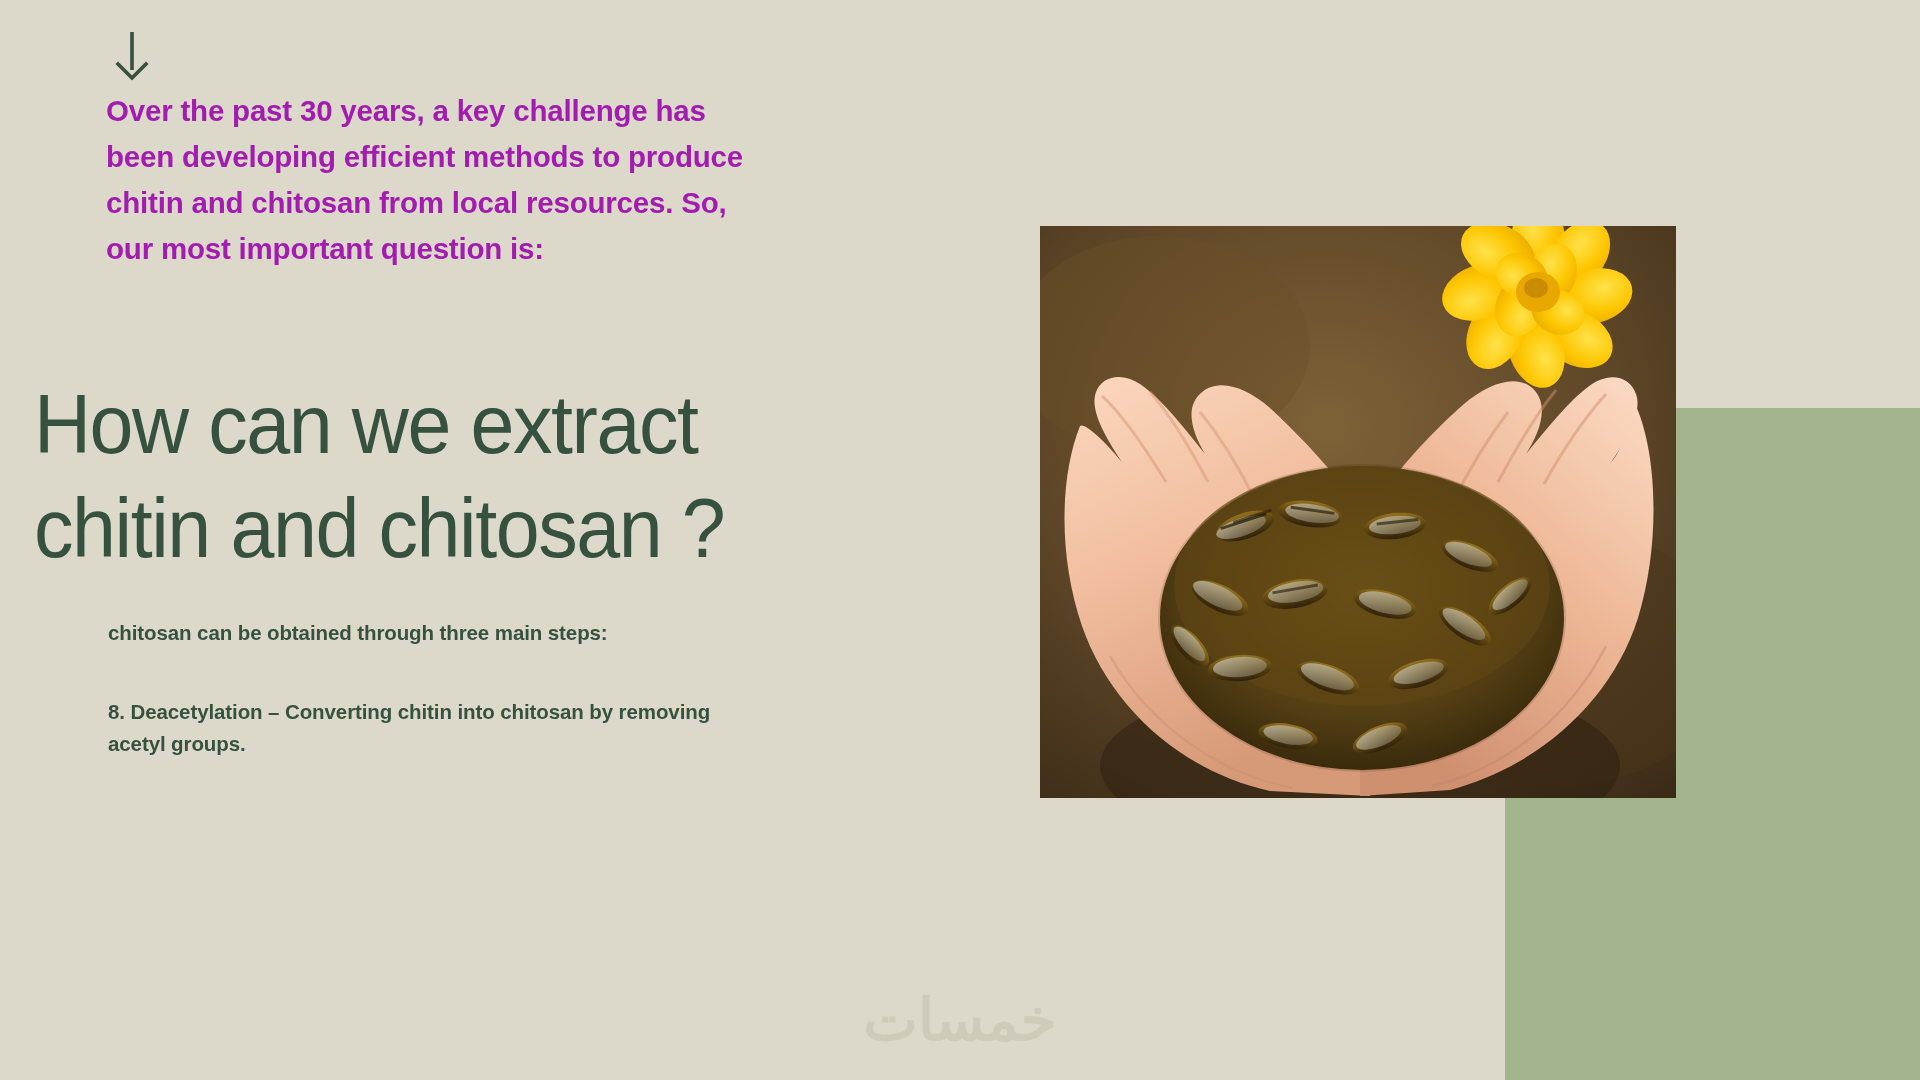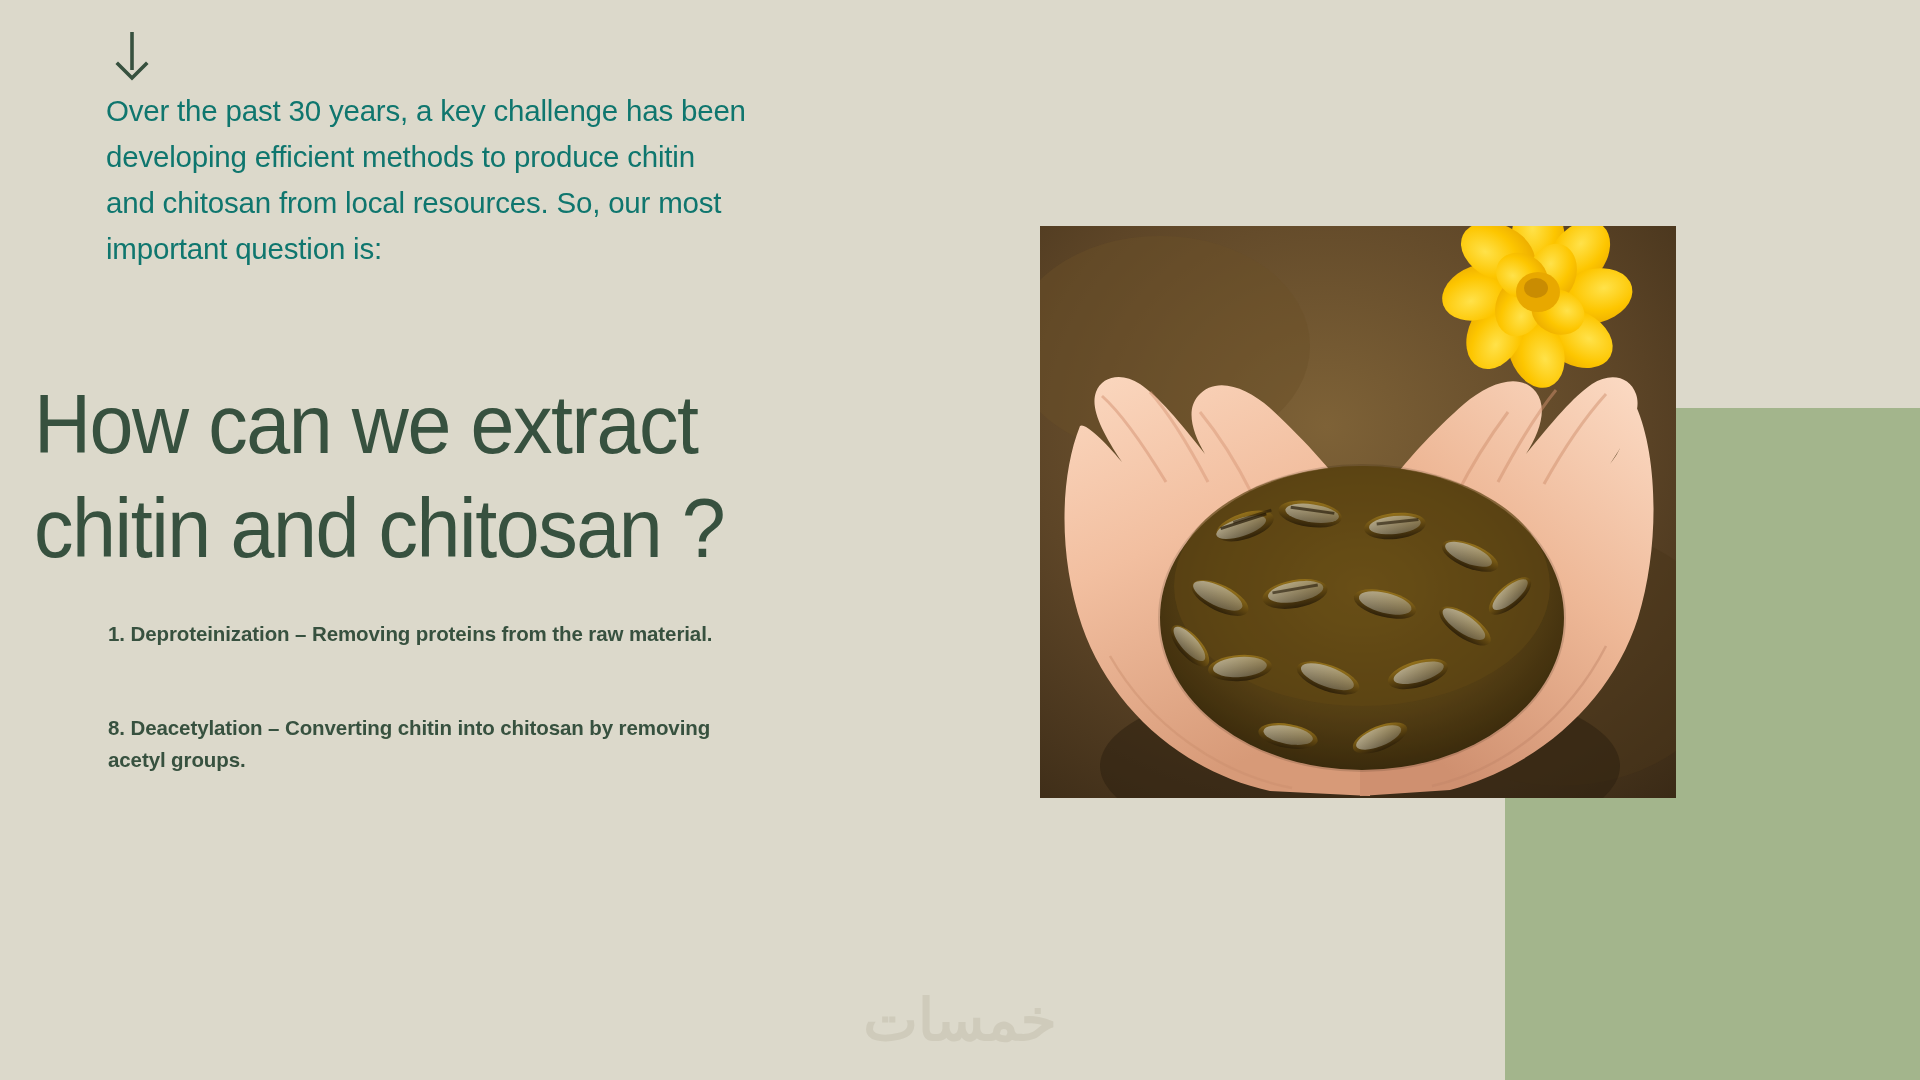--- a/index.html
+++ b/index.html
@@ -46,24 +46,24 @@
     left:108px; top:30px;
     width:48px; height:52px;
     color:#37513f;
   }
 
   .intro {
     position:absolute;
     left:106px; top:88px;
     width:640px;
     font-size:29.5px;
-    font-weight:400;
+    font-weight:700;
     line-height:46px;
     letter-spacing:-0.2px;
-    color:#0f766e;
+    color:#a21caf;
   }
 
   .headline {
     position:absolute;
     left:34px; top:372px;
     width:900px;
     font-size:84px;
     font-weight:300;
     line-height:104px;
     letter-spacing:-1.5px;
@@ -281,20 +281,20 @@
         <path d="M10 34 L24 48 L38 34" stroke="#37513f" stroke-width="3.6" fill="none" stroke-linecap="square" stroke-linejoin="miter"></path>
       </svg>
     </div>
 
     <p class="intro">Over the past 30 years, a key challenge has been developing efficient methods to produce chitin and chitosan from local resources. So, our most important question is:</p>
 
     <h1 class="headline">How  can we extract
 chitin and chitosan ?</h1>
 
     <div class="steps">
-      <p class="step-item">1. Deproteinization – Removing proteins from the raw material.</p>
+      <p class="step-lead">chitosan can be obtained through three main steps:</p>
       <p class="step-item">8. Deacetylation – Converting chitin into chitosan by removing acetyl groups.</p>
     </div>
   </div>
 
   <div class="watermark">خمسات</div>
 
 </div>
 
 </body></html>

